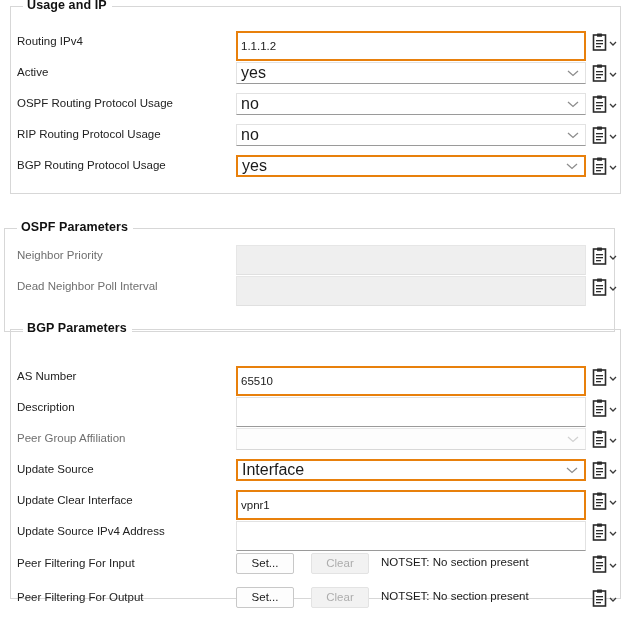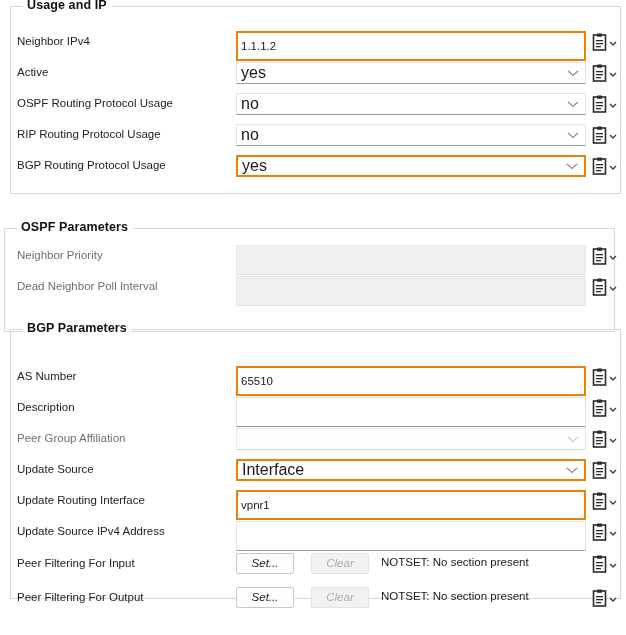--- a/index.html
+++ b/index.html
@@ -153,21 +153,20 @@
     background: #fdfdfd;
     border: 1px solid #c8c8c8;
     border-radius: 2px;
     font-family: "Liberation Sans", sans-serif;
     font-size: 11.5px;
     color: #1a1a1a;
     text-align: center;
     line-height: 19px;
     padding: 0;
     cursor: default;
-    font-style: italic;
   }
   .btn.disabled {
     background: #f2f2f2;
     border: 1px solid #e3e3e3;
     color: #adadad;
   }
   .btn-set   { left: 0;   width: 58px; }
   .btn-clear { left: 75px; width: 58px; }
 
   .status-text {
@@ -201,21 +200,21 @@
   .clip svg { display: block; }
 </style>
 </head>
 <body>
 
 <div class="page">
     <div class="groupbox" style="left:10px; top:6px; width:611px; height:188px;">
       <span class="group-title">Usage and IP</span>
     </div>
     <div class="row" style="top:31px;">
-        <span class="row-label">Neighbor IPv4</span>
+        <span class="row-label">Routing IPv4</span>
         <div class="control">
           <input type="text" class="textfield hl" value="1.1.1.2" style="">
         </div>
         <div class="clip">
       <span class="clip-icon">
 <svg width="15" height="18" viewBox="0 0 15 18" xmlns="http://www.w3.org/2000/svg">
   <rect x="1.5" y="2" width="12" height="15" fill="#ffffff" stroke="#2b2b2b" stroke-width="1.6"></rect>
   <rect x="5" y="0.6" width="5" height="3.2" rx="0.5" fill="#2b2b2b"></rect>
   <rect x="4" y="7" width="7" height="1.3" fill="#2b2b2b"></rect>
   <rect x="4" y="10" width="7" height="1.3" fill="#2b2b2b"></rect>
@@ -491,21 +490,21 @@
 </svg>
         </span>
       <span class="clip-chev">
 <svg width="8" height="8" viewBox="0 0 8 8" xmlns="http://www.w3.org/2000/svg">
   <path d="M1 3 L4 6 L7 3" fill="none" stroke="#3a3a3a" stroke-width="1.3"></path>
 </svg>
         </span>
     </div>
       </div>
     <div class="row" style="top:490px;">
-        <span class="row-label">Update Routing Interface</span>
+        <span class="row-label">Update Clear Interface</span>
         <div class="control">
           <input type="text" class="textfield hl" value="vpnr1" style="">
         </div>
         <div class="clip">
       <span class="clip-icon">
 <svg width="15" height="18" viewBox="0 0 15 18" xmlns="http://www.w3.org/2000/svg">
   <rect x="1.5" y="2" width="12" height="15" fill="#ffffff" stroke="#2b2b2b" stroke-width="1.6"></rect>
   <rect x="5" y="0.6" width="5" height="3.2" rx="0.5" fill="#2b2b2b"></rect>
   <rect x="4" y="7" width="7" height="1.3" fill="#2b2b2b"></rect>
   <rect x="4" y="10" width="7" height="1.3" fill="#2b2b2b"></rect>

